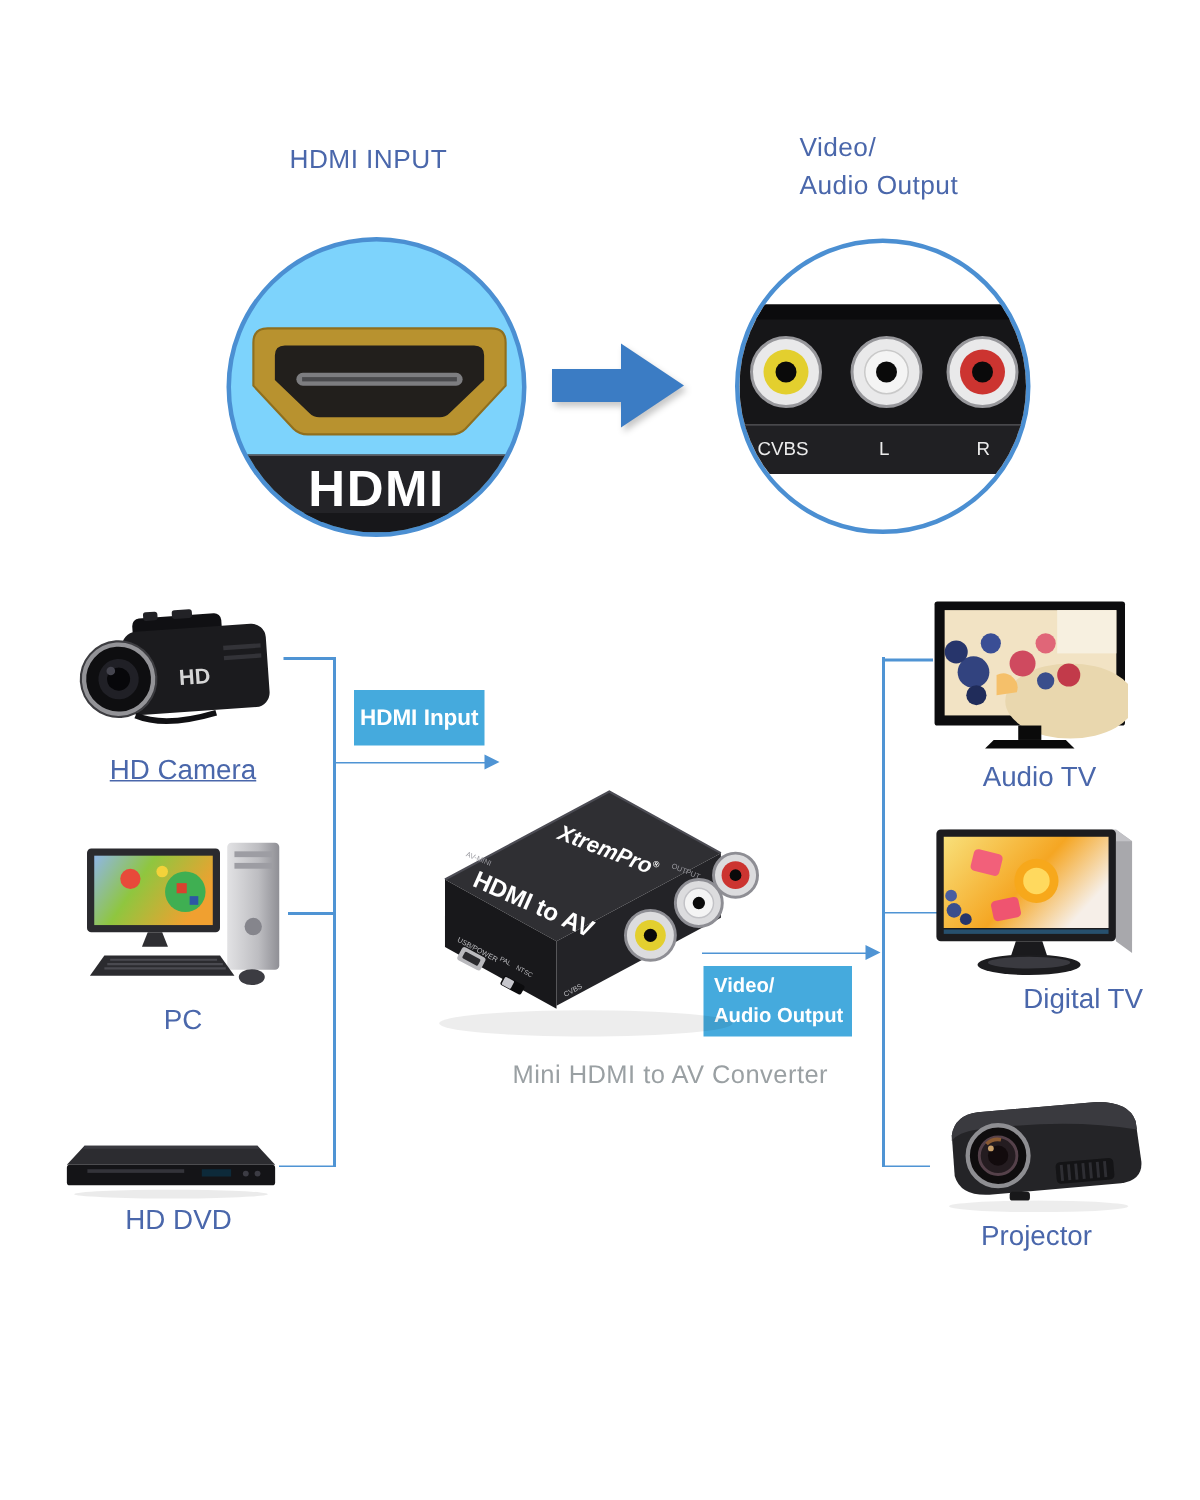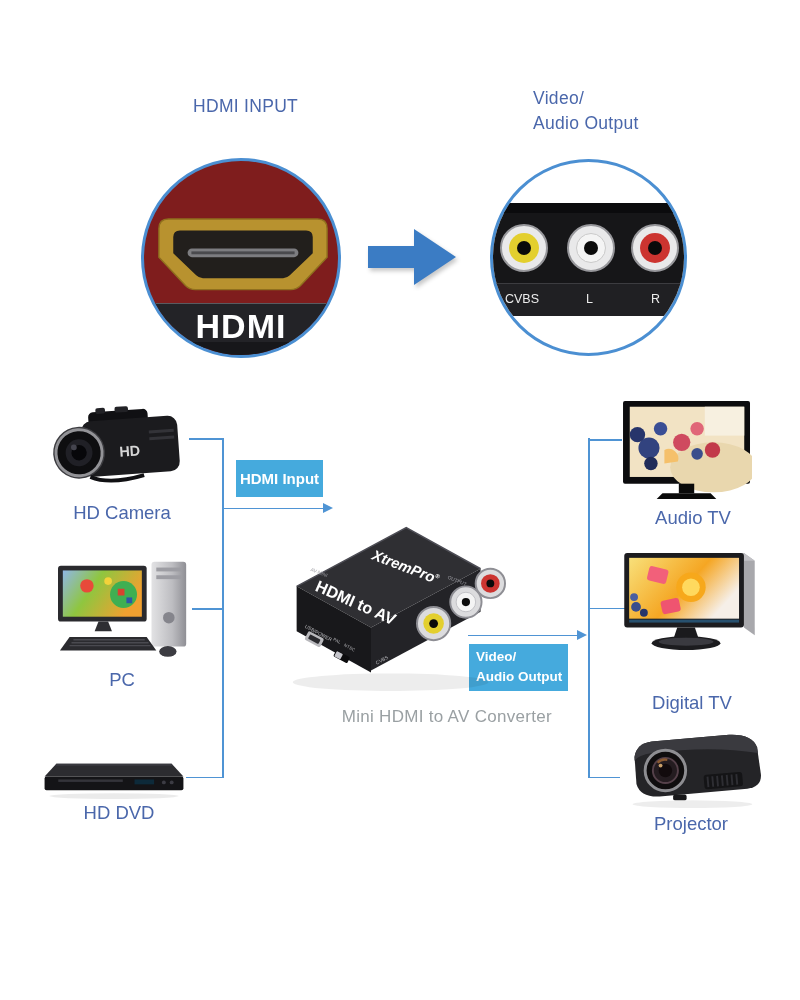--- a/index.html
+++ b/index.html
@@ -3,21 +3,21 @@
 <meta charset="utf-8">
 <style>
   html,body{margin:0;padding:0;background:#fff;}
   .canvas{position:relative;width:800px;height:1000px;background:#ffffff;overflow:hidden;
           font-family:"Liberation Sans","DejaVu Sans",sans-serif;}
   .lbl{position:absolute;color:#4a67ab;font-size:17.5px;letter-spacing:.3px;}
   .dev-label{position:absolute;width:140px;text-align:center;color:#4a67ab;font-size:18.5px;}
   .caption{position:absolute;left:252px;top:707px;width:300px;text-align:right;color:#9aa0a3;font-size:17px;letter-spacing:.3px;}
   
   .circle{position:absolute;border-radius:50%;border:3px solid #4b8fd2;overflow:hidden;box-sizing:border-box;}
-  .circle.left{left:141px;top:158px;width:200px;height:200px;background:#7f1d1d;}
+  .circle.left{left:151px;top:158px;width:200px;height:200px;background:#7dd3fc;}
   .circle.right{left:490px;top:159px;width:197px;height:197px;background:#ffffff;}
   .hdmi-port-svg{position:absolute;left:13px;top:56px;width:172px;}
   .hdmi-strip{position:absolute;left:0;top:142px;width:100%;height:44px;background:#232327;border-top:1px solid #5a5a60;
               display:flex;align-items:center;justify-content:center;}
   .hdmi-strip span{color:#ffffff;font-size:34px;font-weight:600;letter-spacing:1px;}
   .circle-foot{position:absolute;left:0;bottom:0;width:100%;height:13px;background:#17171a;}
   .rca-band{position:absolute;left:0;top:41px;width:100%;height:112px;}
   .rca-jack-area{position:absolute;left:0;top:0;width:100%;height:80px;background:#161618;}
   .rca-top-sliver{position:absolute;left:0;top:0;width:100%;height:10px;background:#0b0b0d;}
   .rca-strip{position:absolute;left:0;top:80px;width:100%;height:32px;background:#202023;border-top:1px solid #3c3c40;}
@@ -134,21 +134,21 @@
       <rect x="104" y="37" width="26" height="3" fill="#333338"></rect>
       <circle cx="30" cy="48" r="27" fill="#3c3c40"></circle>
       <circle cx="30" cy="48" r="24" fill="#0e0e10" stroke="#939397" stroke-width="3"></circle>
       <circle cx="30" cy="48" r="14" fill="#202026"></circle>
       <circle cx="30" cy="48" r="8" fill="#07070a"></circle>
       <circle cx="25" cy="42" r="3" fill="#44444e"></circle>
       <text x="72" y="55" font-size="15" font-weight="bold" fill="#d6d6d6">HD</text>
       <path d="M40 74 Q 60 84 96 76" stroke="#101013" stroke-width="4" fill="none"></path>
     </g>
   </svg>
-  <div class="dev-label" style="left:52px;top:502px;">HD Camera</div>
+  <div class="dev-label" style="left:52px;top:502px;text-decoration:underline;">HD Camera</div>
 
   <svg class="dev" style="left:52px;top:556px;" width="145" height="106" viewBox="0 0 150 110">
     <defs>
       <linearGradient id="towerG" x1="0" y1="0" x2="1" y2="0">
         <stop offset="0" stop-color="#e2e2e4"></stop>
           <stop offset="0.6" stop-color="#bdbdc1"></stop>
           <stop offset="1" stop-color="#8f8f95"></stop>
       </linearGradient>
       <linearGradient id="screenG" x1="0" y1="0" x2="1" y2="0.4">
         <stop offset="0" stop-color="#8fb6e6"></stop>
@@ -276,21 +276,21 @@
         <rect x="42" y="50" width="19" height="14" rx="3" fill="#ef5470"></rect>
       </g>
     <circle cx="16" cy="58" r="5" fill="#3a4e8c"></circle>
     <circle cx="24" cy="64" r="4" fill="#27356b"></circle>
     <circle cx="14" cy="48" r="4" fill="#4a5ea0"></circle>
     <rect x="9" y="71" width="112" height="3" fill="#27506e"></rect>
     <path d="M58 79 L76 79 L80 91 L54 91 Z" fill="#1a1a1d"></path>
     <ellipse cx="67" cy="95" rx="35" ry="7" fill="#1c1c1f"></ellipse>
     <ellipse cx="67" cy="93.5" rx="28" ry="4" fill="#3a3a40"></ellipse>
   </svg>
-  <div class="dev-label" style="left:622px;top:692px;">Digital TV</div>
+  <div class="dev-label" style="left:622px;top:655px;text-align:right;">Digital TV</div>
 
   <svg class="dev" style="left:615px;top:728px;" width="150" height="82" viewBox="0 0 155 85">
     <path d="M20 30 Q22 16 38 14 L118 7 Q142 6 147 20 L151 48 Q152 61 137 63 L46 71 Q26 72 22 58 Z" fill="#242427"></path>
     <path d="M20 30 Q22 16 38 14 L118 7 Q142 6 147 20 L148 26 Q100 18 38 26 Q24 28 20 34 Z" fill="#3a3a3f"></path>
     <circle cx="52" cy="44" r="21" fill="#0f0d0e" stroke="#8e8e92" stroke-width="3"></circle>
     <circle cx="52" cy="44" r="13" fill="#241c20" stroke="#55414a" stroke-width="2"></circle>
     <circle cx="52" cy="44" r="7" fill="#120b0d"></circle>
     <path d="M44 36 a11 11 0 0 1 10 -3" stroke="#8a5a32" stroke-width="2.5" fill="none"></path>
     <circle cx="47" cy="39" r="2" fill="#c9a06a"></circle>
     <g transform="rotate(-5 112 54)">

